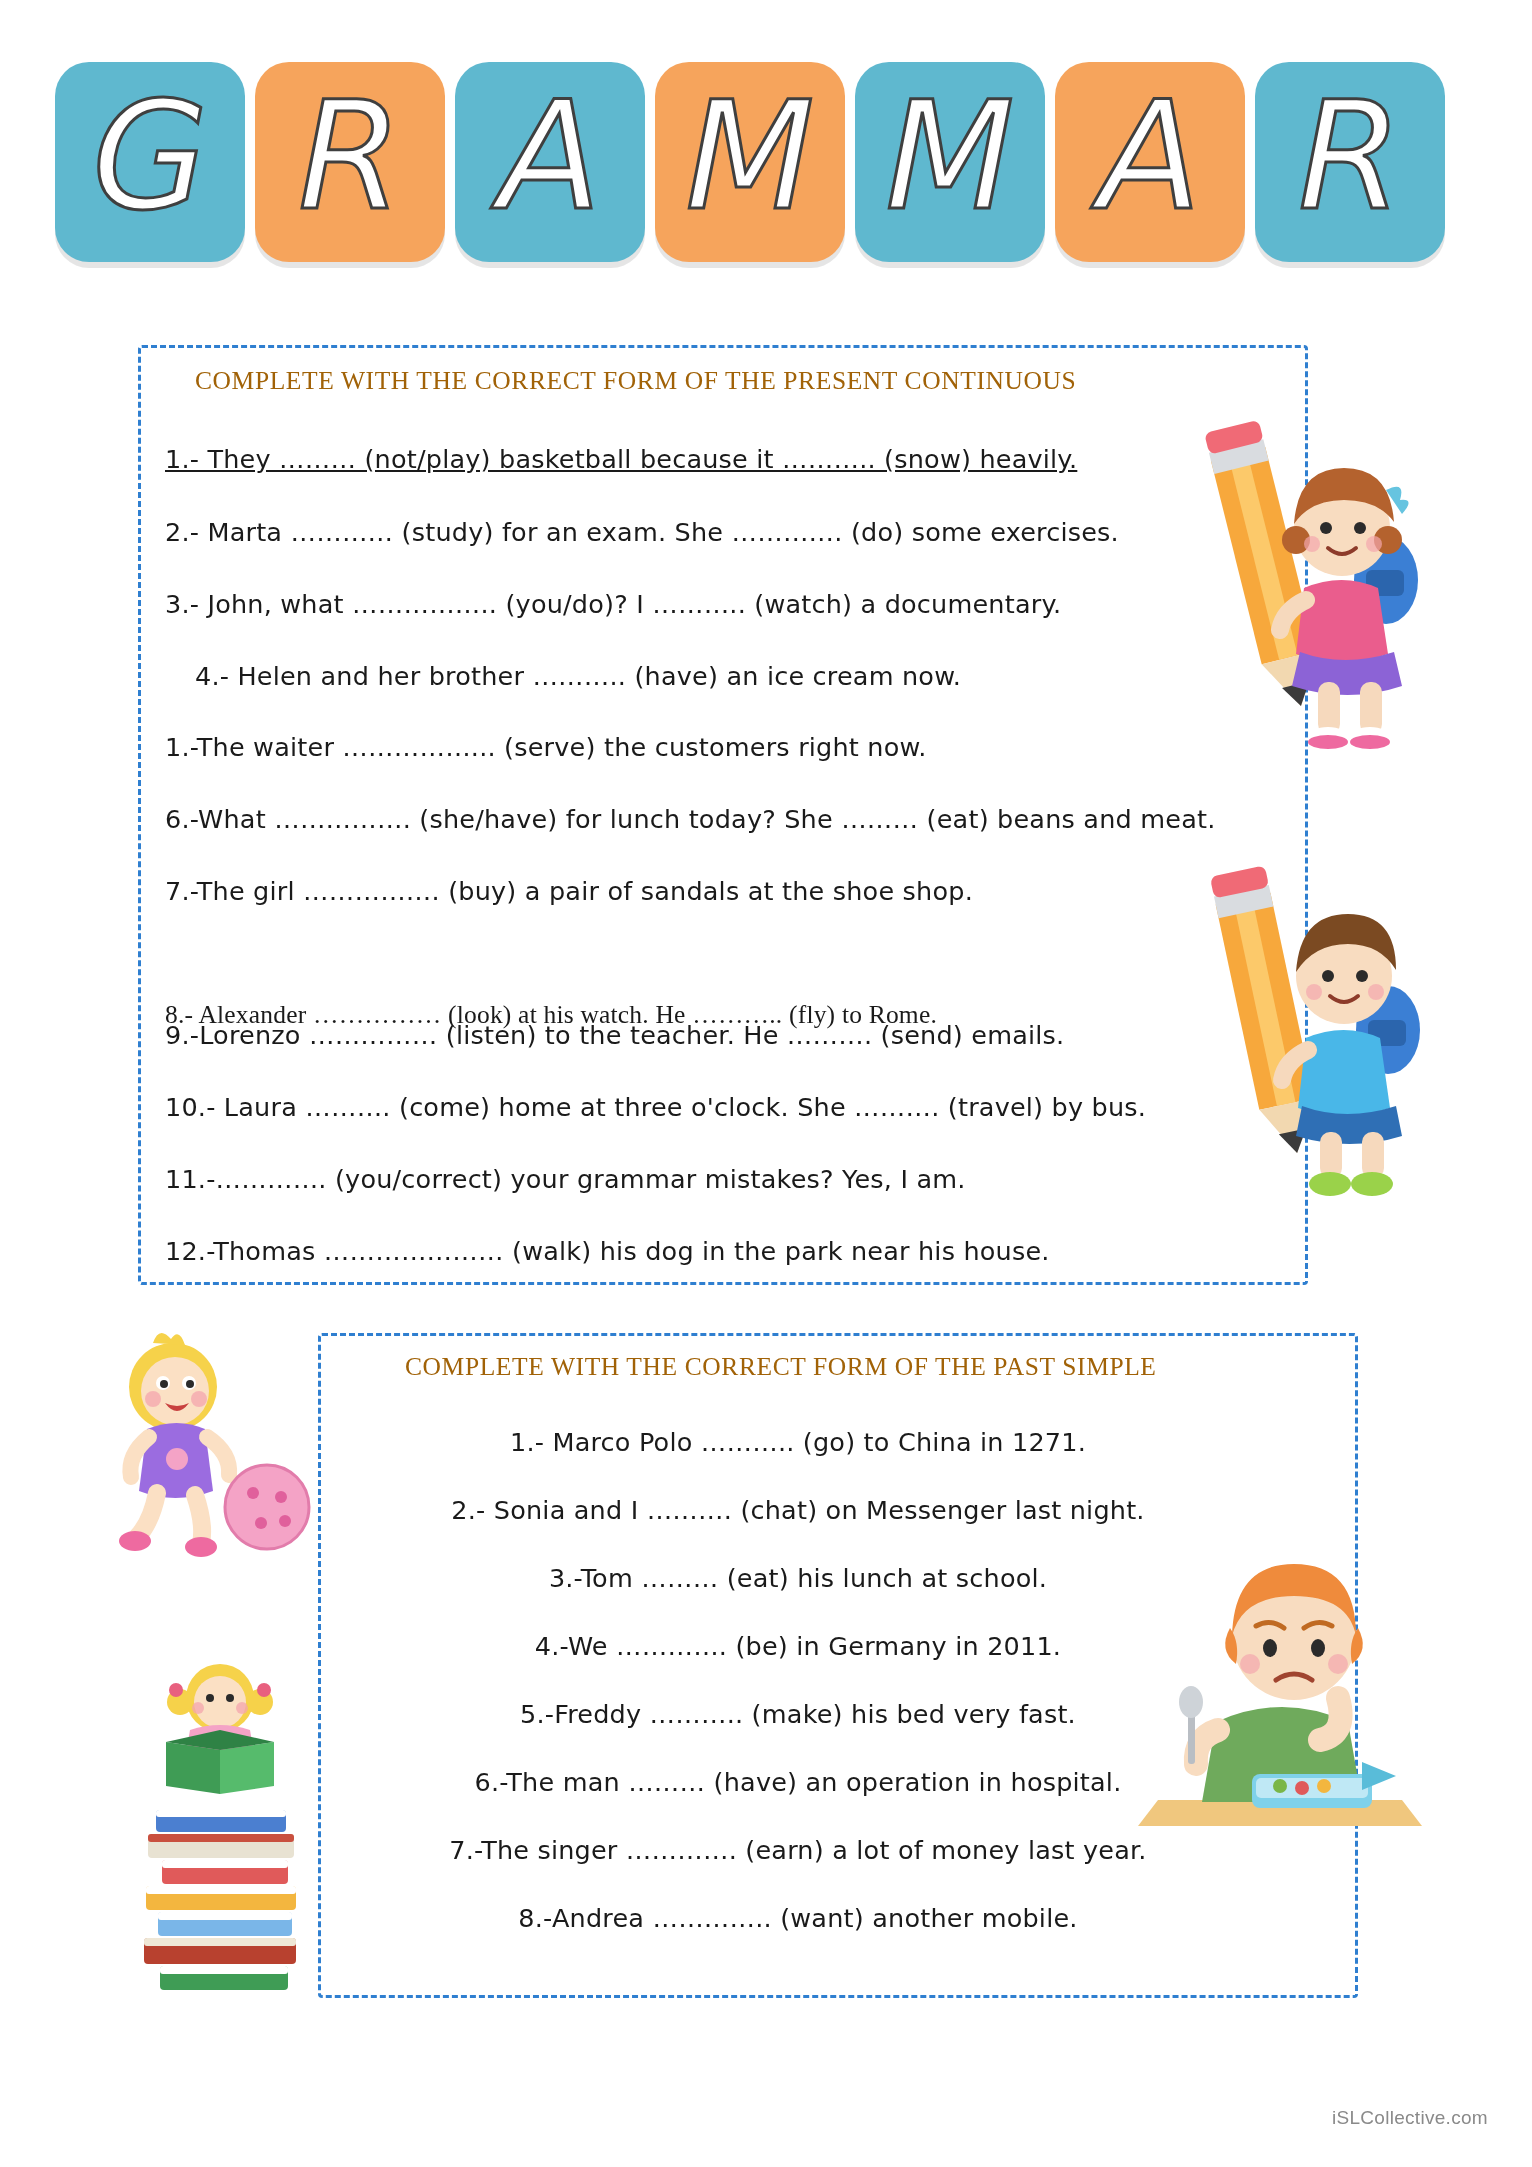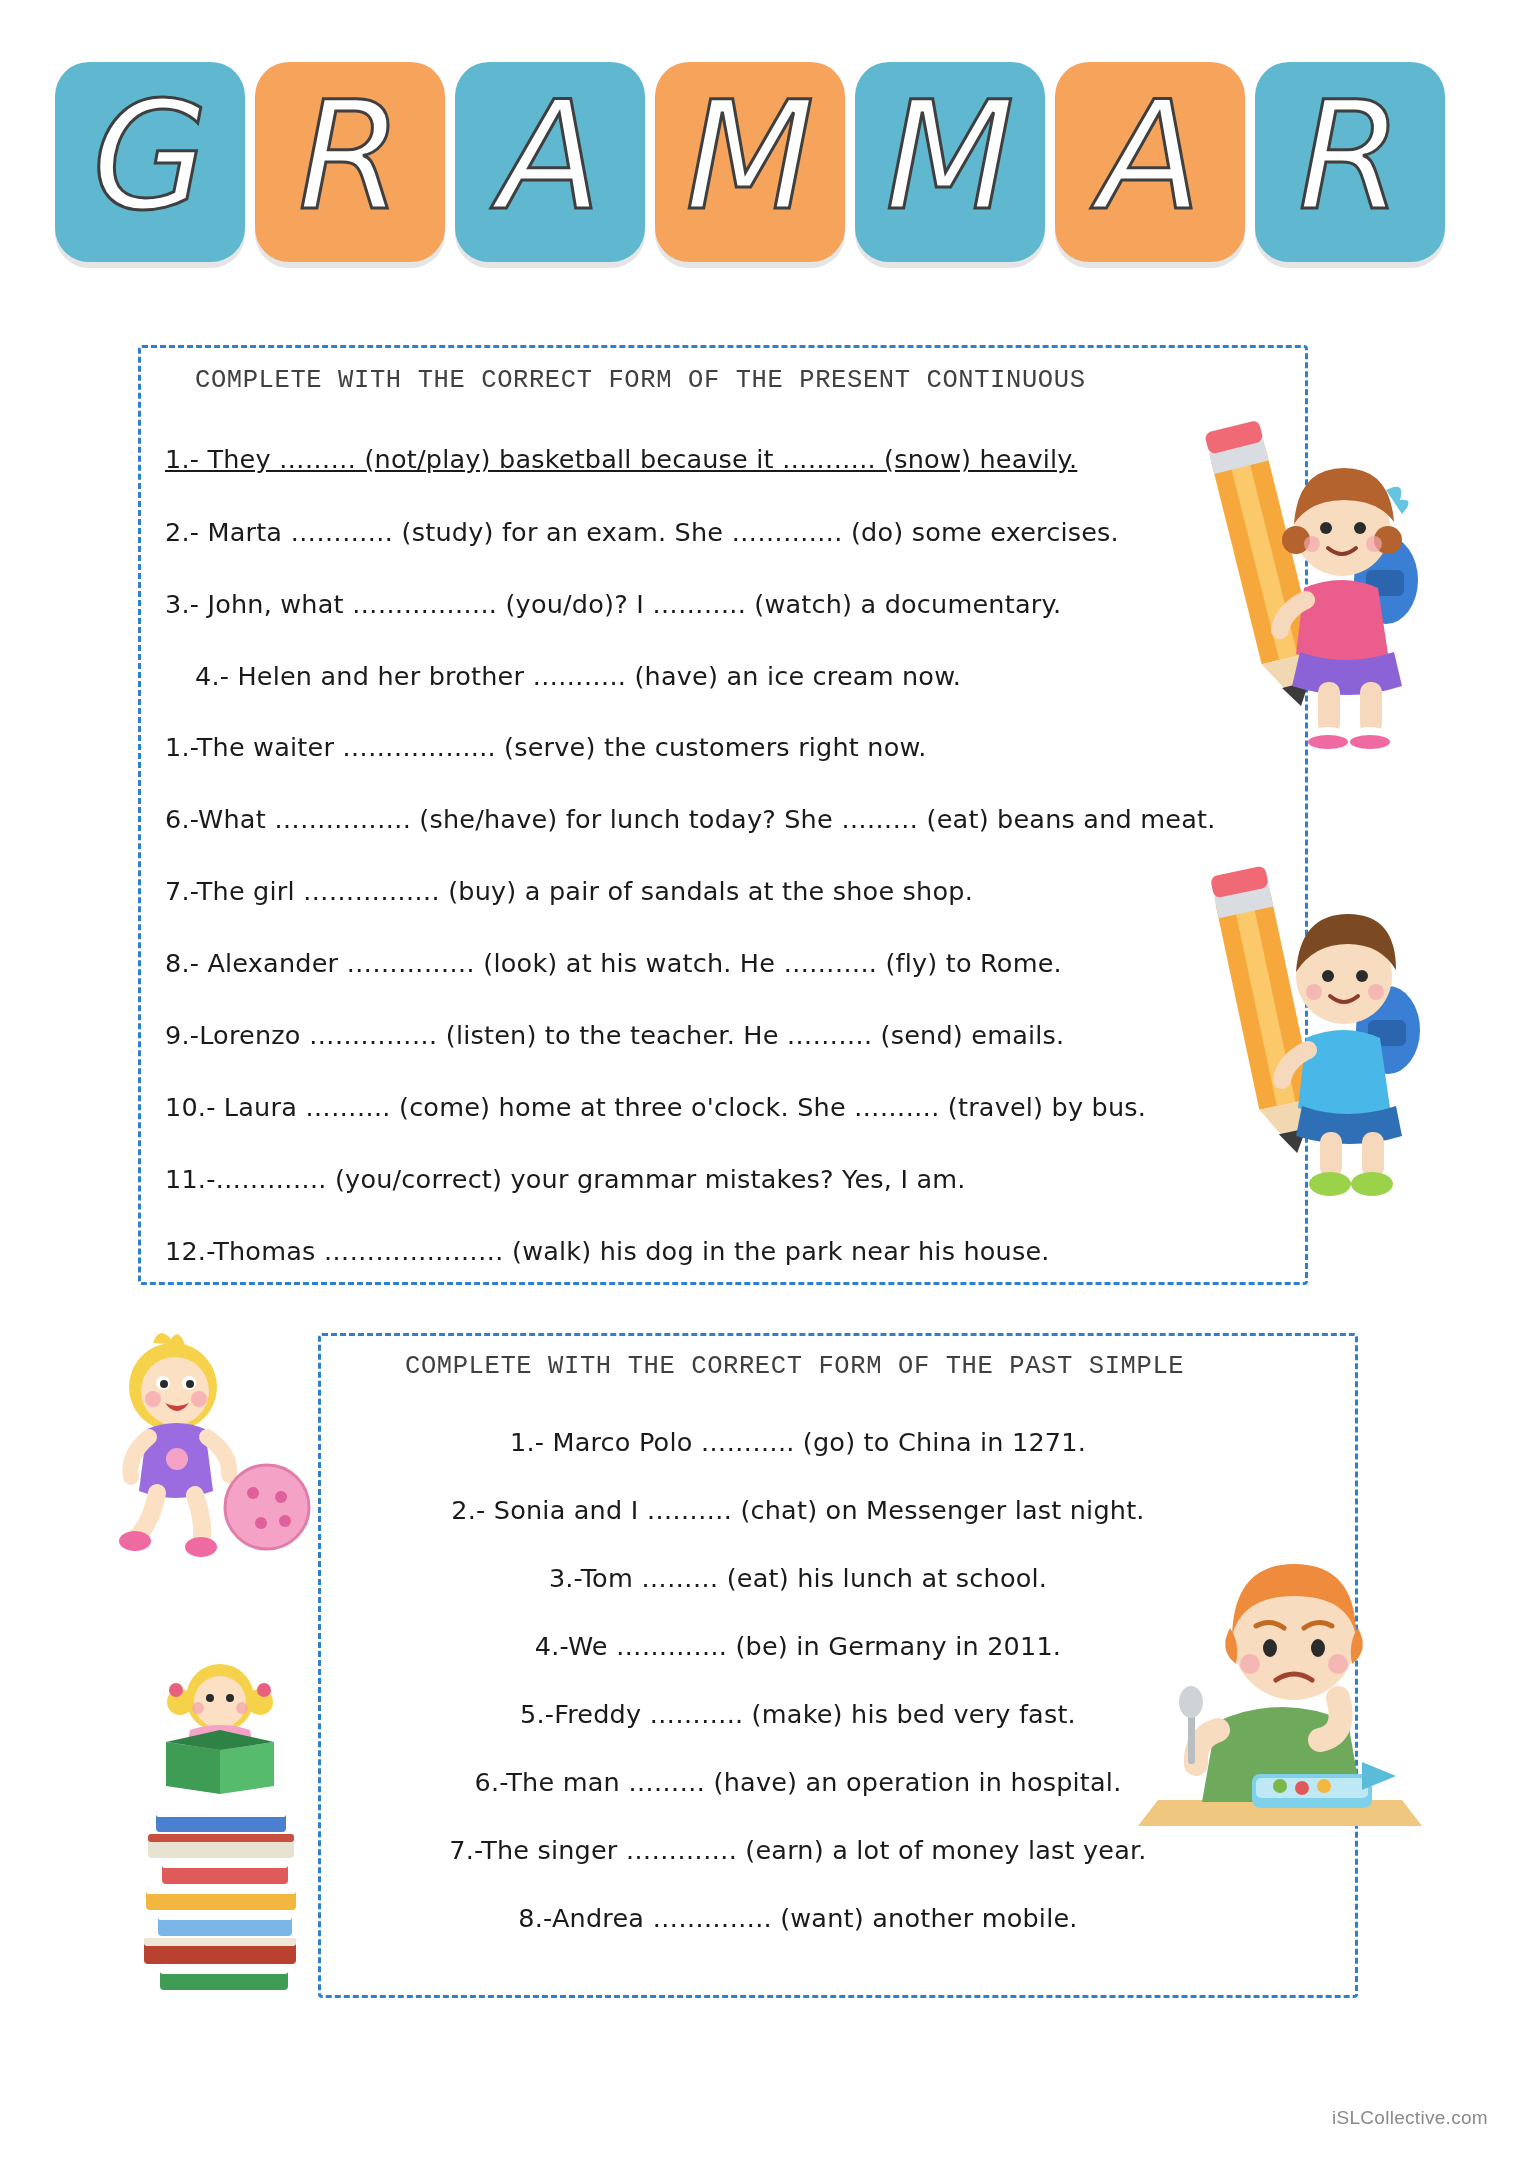--- a/index.html
+++ b/index.html
@@ -64,24 +64,24 @@
   }
   #section2-box {
     top: 1333px;
     left: 318px;
     width: 1040px;
     height: 665px;
   }
 
   .section-heading {
     position: absolute;
-    font-family: Liberation Mono, monospace;
+    font-family: Liberation Serif, serif;
     font-size: 25.5px;
     letter-spacing: 0.6px;
-    color: #404040;
+    color: #a16207;
     white-space: nowrap;
   }
   #heading1 { top: 366px; left: 195px; }
   #heading2 { top: 1352px; left: 405px; }
 
   .q {
     position: absolute;
     font-family: "DejaVu Sans", sans-serif;
     font-size: 25.5px;
     color: #1a1a1a;
@@ -142,21 +142,21 @@
 <div class="box" id="section1-box"></div>
 <div class="section-heading" id="heading1">COMPLETE WITH THE CORRECT FORM OF THE PRESENT CONTINUOUS</div>
 
 <div class="q s1" style="top:444px;text-decoration:underline;">1.- They ……… (not/play) basketball because it ……….. (snow) heavily.</div>
 <div class="q s1" style="top:517px;">2.- Marta ………… (study) for an exam. She …………. (do) some exercises.</div>
 <div class="q s1" style="top:589px;">3.- John, what …………….. (you/do)?  I ……….. (watch) a documentary.</div>
 <div class="q s1" style="top:661px;margin-left:30px;">4.- Helen and her brother ……….. (have) an ice cream now.</div>
 <div class="q s1" style="top:732px;">1.-The waiter ……………... (serve) the customers right now.</div>
 <div class="q s1" style="top:804px;">6.-What ……………. (she/have) for lunch today? She ……… (eat) beans and meat.</div>
 <div class="q s1" style="top:876px;">7.-The girl ……………. (buy) a pair of sandals at the shoe shop.</div>
-<div class="q s1" style="top:948px;">8.-  Alexander …………… (look) at his watch. He ……….. (fly) to Rome.</div>
+<div class="q s1" style="top:1000px;font-family:Liberation Serif, serif;">8.-  Alexander …………… (look) at his watch. He ……….. (fly) to Rome.</div>
 <div class="q s1" style="top:1020px;">9.-Lorenzo   …………… (listen) to the teacher. He ………. (send) emails.</div>
 <div class="q s1" style="top:1092px;">10.- Laura ………. (come) home at three o'clock. She ………. (travel) by bus.</div>
 <div class="q s1" style="top:1164px;">11.-…………. (you/correct) your grammar mistakes? Yes, I am.</div>
 <div class="q s1" style="top:1236px;">12.-Thomas ………………… (walk) his dog in the park near his house.</div>
 
 <div class="box" id="section2-box"></div>
 <div class="section-heading" id="heading2">COMPLETE WITH THE CORRECT FORM OF THE PAST SIMPLE</div>
 
 <div class="q s2" style="top:1427px;">1.- Marco Polo ……….. (go) to China in 1271.</div>
 <div class="q s2" style="top:1495px;">2.- Sonia and I ………. (chat) on Messenger last night.</div>

